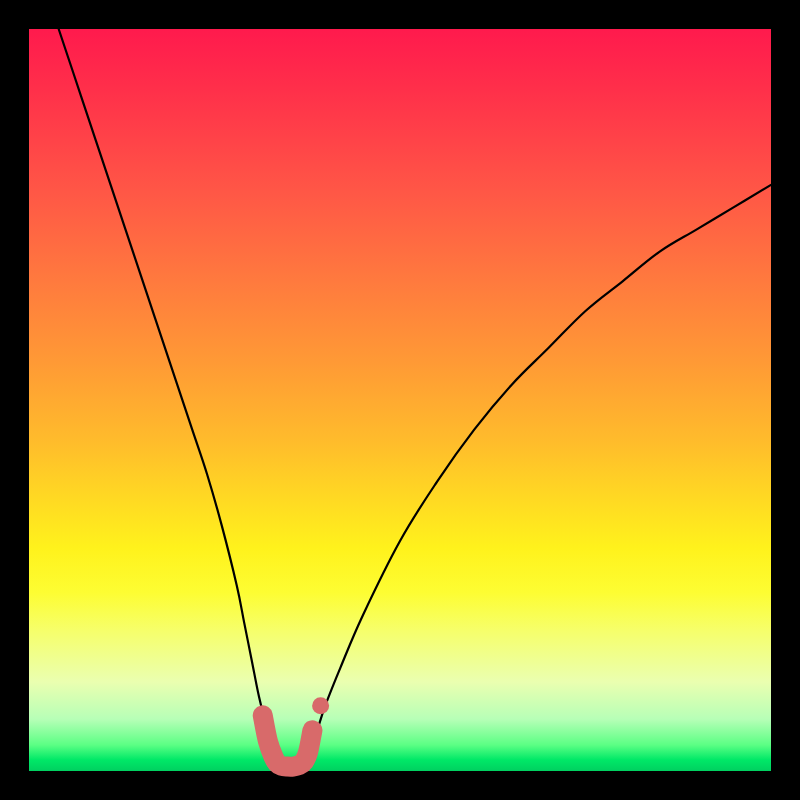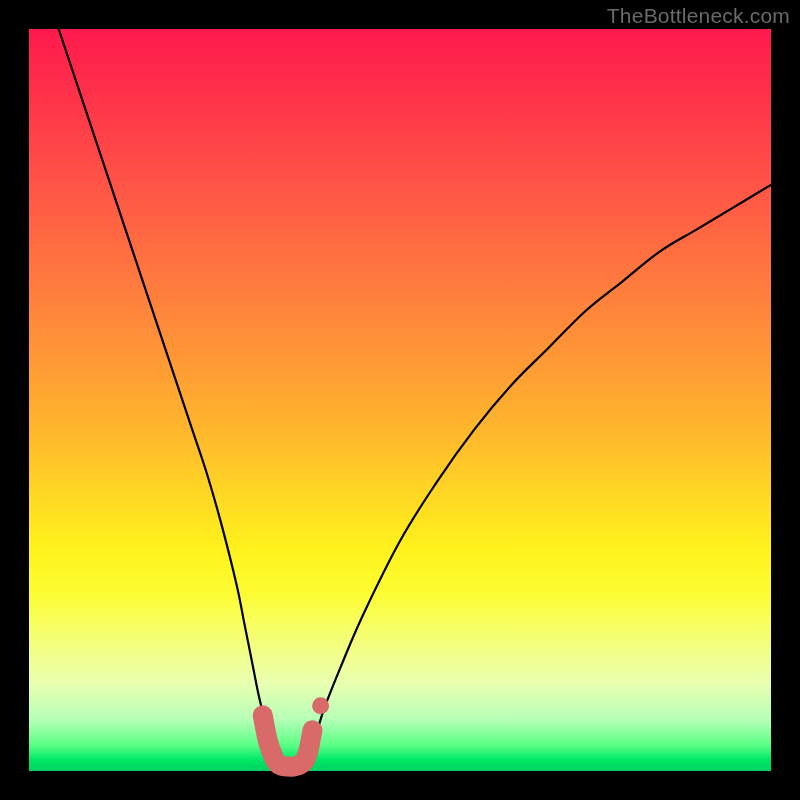--- a/index.html
+++ b/index.html
@@ -67,14 +67,13 @@
 <body>
 
 <div class="frame">
   <div class="plot-area">
     <svg class="curve" viewBox="0 0 742 742" preserveAspectRatio="none">
       <path id="main-curve" fill="none" stroke="#000" stroke-width="2.2" stroke-linecap="round" d="M 29.68 0 C 32.3512 8.013600000000016, 39.1776 28.492800000000102, 44.519999999999996 44.520000000000095 C 49.862399999999994 60.54720000000009, 54.0176 73.01279999999997, 59.36 89.03999999999996 C 64.7024 105.06719999999996, 68.8576 117.53280000000004, 74.2 133.56000000000006 C 79.5424 149.58720000000008, 83.6976 162.05280000000005, 89.03999999999999 178.08000000000004 C 94.38239999999999 194.10720000000003, 98.53760000000001 206.57280000000003, 103.88000000000001 222.60000000000002 C 109.22240000000001 238.62720000000002, 113.3776 251.0928, 118.72 267.12 C 124.0624 283.1472, 128.2176 295.61280000000005, 133.56 311.64000000000004 C 138.9024 327.66720000000004, 143.0576 340.1328, 148.4 356.15999999999997 C 153.7424 372.18719999999996, 157.8976 384.6528, 163.24 400.68 C 168.5824 416.7072, 172.7376 427.8372, 178.07999999999998 445.2 C 183.42239999999998 462.5628, 187.57760000000002 477.106, 192.92000000000002 497.14 C 198.2624 517.174, 203.75320000000002 539.1372, 207.76000000000002 556.5 C 211.76680000000002 573.8628, 212.50879999999998 580.244, 215.17999999999998 593.6 C 217.85119999999998 606.956, 219.9288 617.344, 222.6 630.7 C 225.2712 644.056, 227.3488 655.7796, 230.02 667.8 C 232.6912 679.8204, 234.7688 688.1308, 237.44 697.48 C 240.1112 706.8292, 242.85660000000001 713.7298000000001, 244.86 719.74 C 246.8634 725.7502, 247.23440000000002 727.93168, 248.57000000000002 730.87 C 249.90560000000002 733.80832, 250.27660000000003 734.7284, 252.28000000000003 736.064 C 254.28340000000003 737.3996, 257.0288 737.88932, 259.7 738.29 C 262.3712 738.6906799999999, 264.4488 738.6906799999999, 267.12 738.29 C 269.7912 737.88932, 272.5366 737.3996, 274.54 736.064 C 276.5434 734.7284, 276.9144 733.80832, 278.25 730.87 C 279.5856 727.93168, 279.9566 725.7502, 281.96 719.74 C 283.9634 713.7298000000001, 286.7088 705.4936, 289.38 697.48 C 292.0512 689.4664, 292.7932 685.9048, 296.8 675.22 C 300.8068 664.5352, 304.962 654.1472, 311.64 638.12 C 318.318 622.0928, 323.21520000000004 608.8852, 333.90000000000003 586.1800000000001 C 344.58480000000003 563.4748000000001, 357.644 536.0208, 371 511.98 C 384.356 487.9392, 394.744 472.654, 408.1 452.62 C 421.456 432.586, 431.844 418.0428, 445.2 400.68 C 458.556 383.3172, 468.944 370.85159999999996, 482.3 356.15999999999997 C 495.656 341.4684, 506.044 332.41600000000005, 519.4 319.06000000000006 C 532.756 305.70400000000006, 543.144 293.9804, 556.5 281.96 C 569.856 269.9396, 580.244 262.96479999999997, 593.6 252.27999999999997 C 606.956 241.59519999999998, 617.3439999999999 231.94920000000002, 630.6999999999999 222.60000000000002 C 644.0559999999999 213.25080000000003, 654.4440000000001 208.35360000000003, 667.8000000000001 200.34000000000003 C 681.1560000000001 192.32640000000004, 691.544 186.09360000000007, 704.9 178.08000000000004 C 718.256 170.06640000000002, 735.322 159.82679999999996, 742 155.81999999999994"></path>
       <path id="thick-band" fill="none" stroke="#d86a6a" stroke-width="20" stroke-linecap="round" stroke-linejoin="round" d="M 233.73 686.35 C 234.66492 691.0246000000001, 236.9206 704.70708, 238.924 712.32 C 240.9274 719.9329200000001, 243.12372000000002 724.6372, 244.86 728.644 C 246.59628 732.6508, 247.23440000000002 733.11084, 248.57000000000002 734.58 C 249.90560000000002 736.04916, 250.54372000000004 736.2717600000001, 252.28000000000003 736.806 C 254.01628000000002 737.34024, 256.07904 737.41444, 258.216 737.548 C 260.35296 737.68156, 262.01504000000006 737.81512, 264.15200000000004 737.548 C 266.28896000000003 737.28088, 268.21815999999995 736.86536, 270.08799999999997 736.064 C 271.95784 735.2626399999999, 272.93728 735.36652, 274.54 733.096 C 276.14272000000005 730.82548, 277.38928000000004 729.19308, 278.992 723.45 C 280.59472 717.7069200000001, 282.64264000000003 705.1968, 283.444 701.19"></path>
       <circle id="end-dot" r="8.5" fill="#d86a6a" cx="291.606" cy="676.704"></circle>
     </svg>
   </div>
-  <div class="watermark">TheBottleneck.com</div>
 </div>
 
 </body></html>

